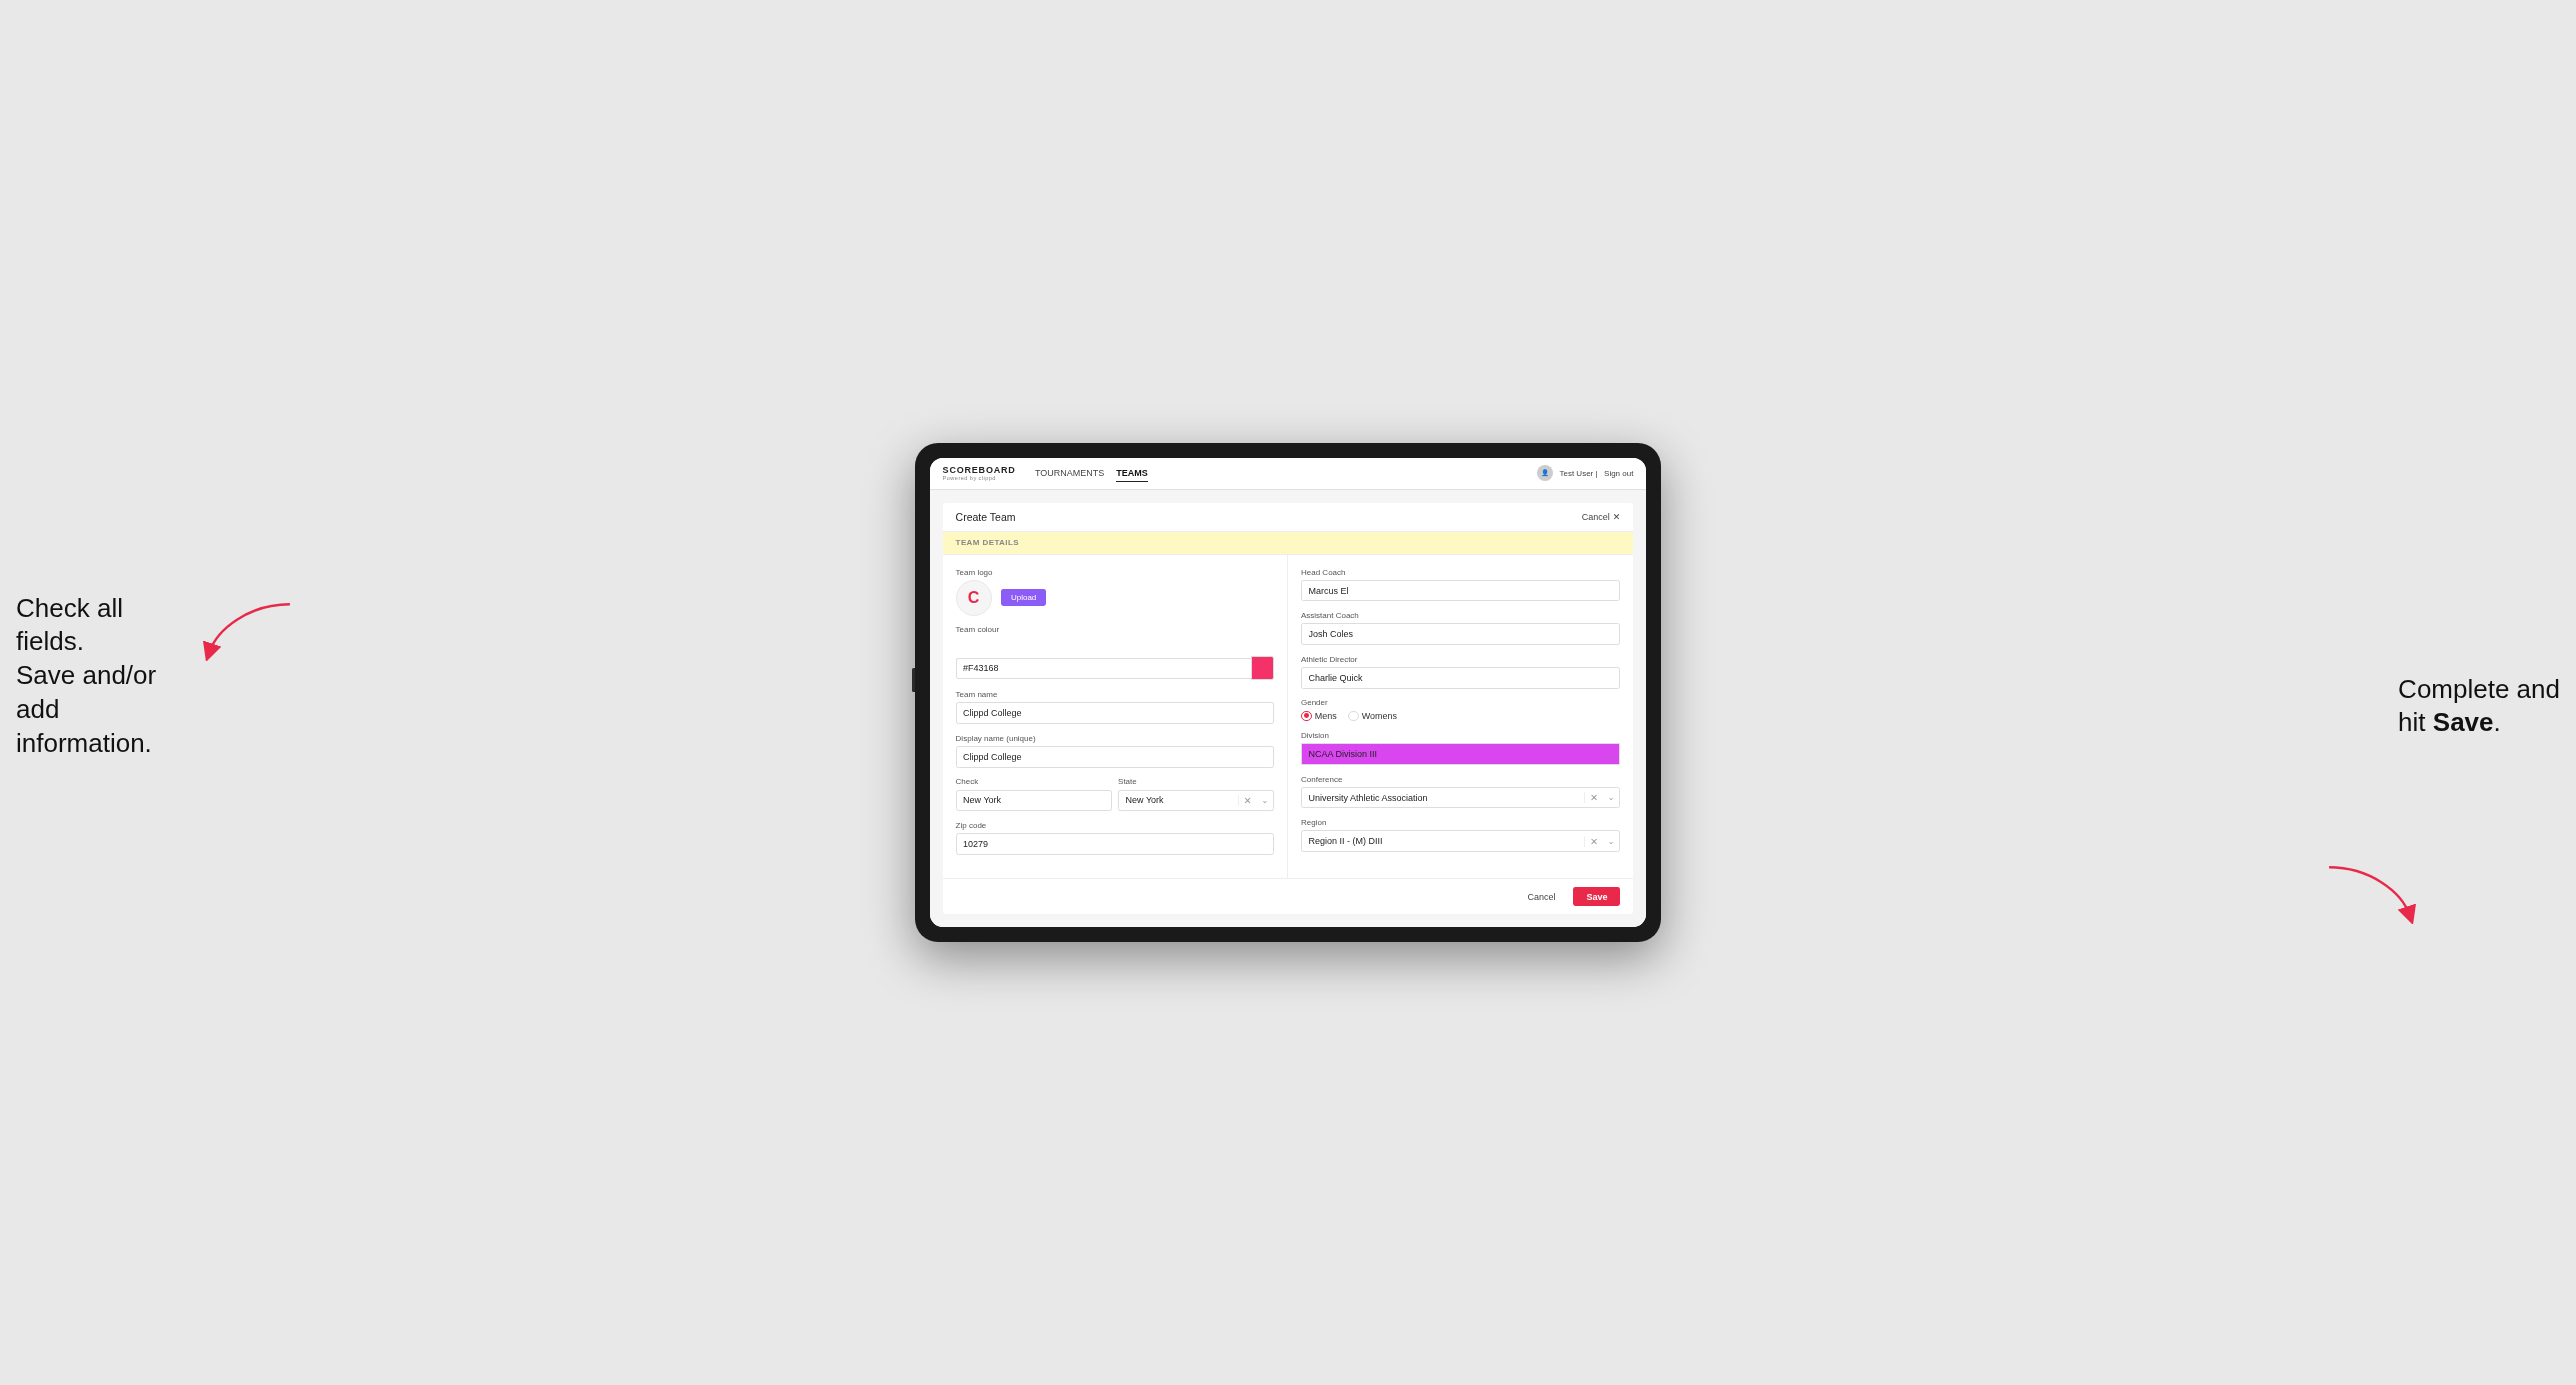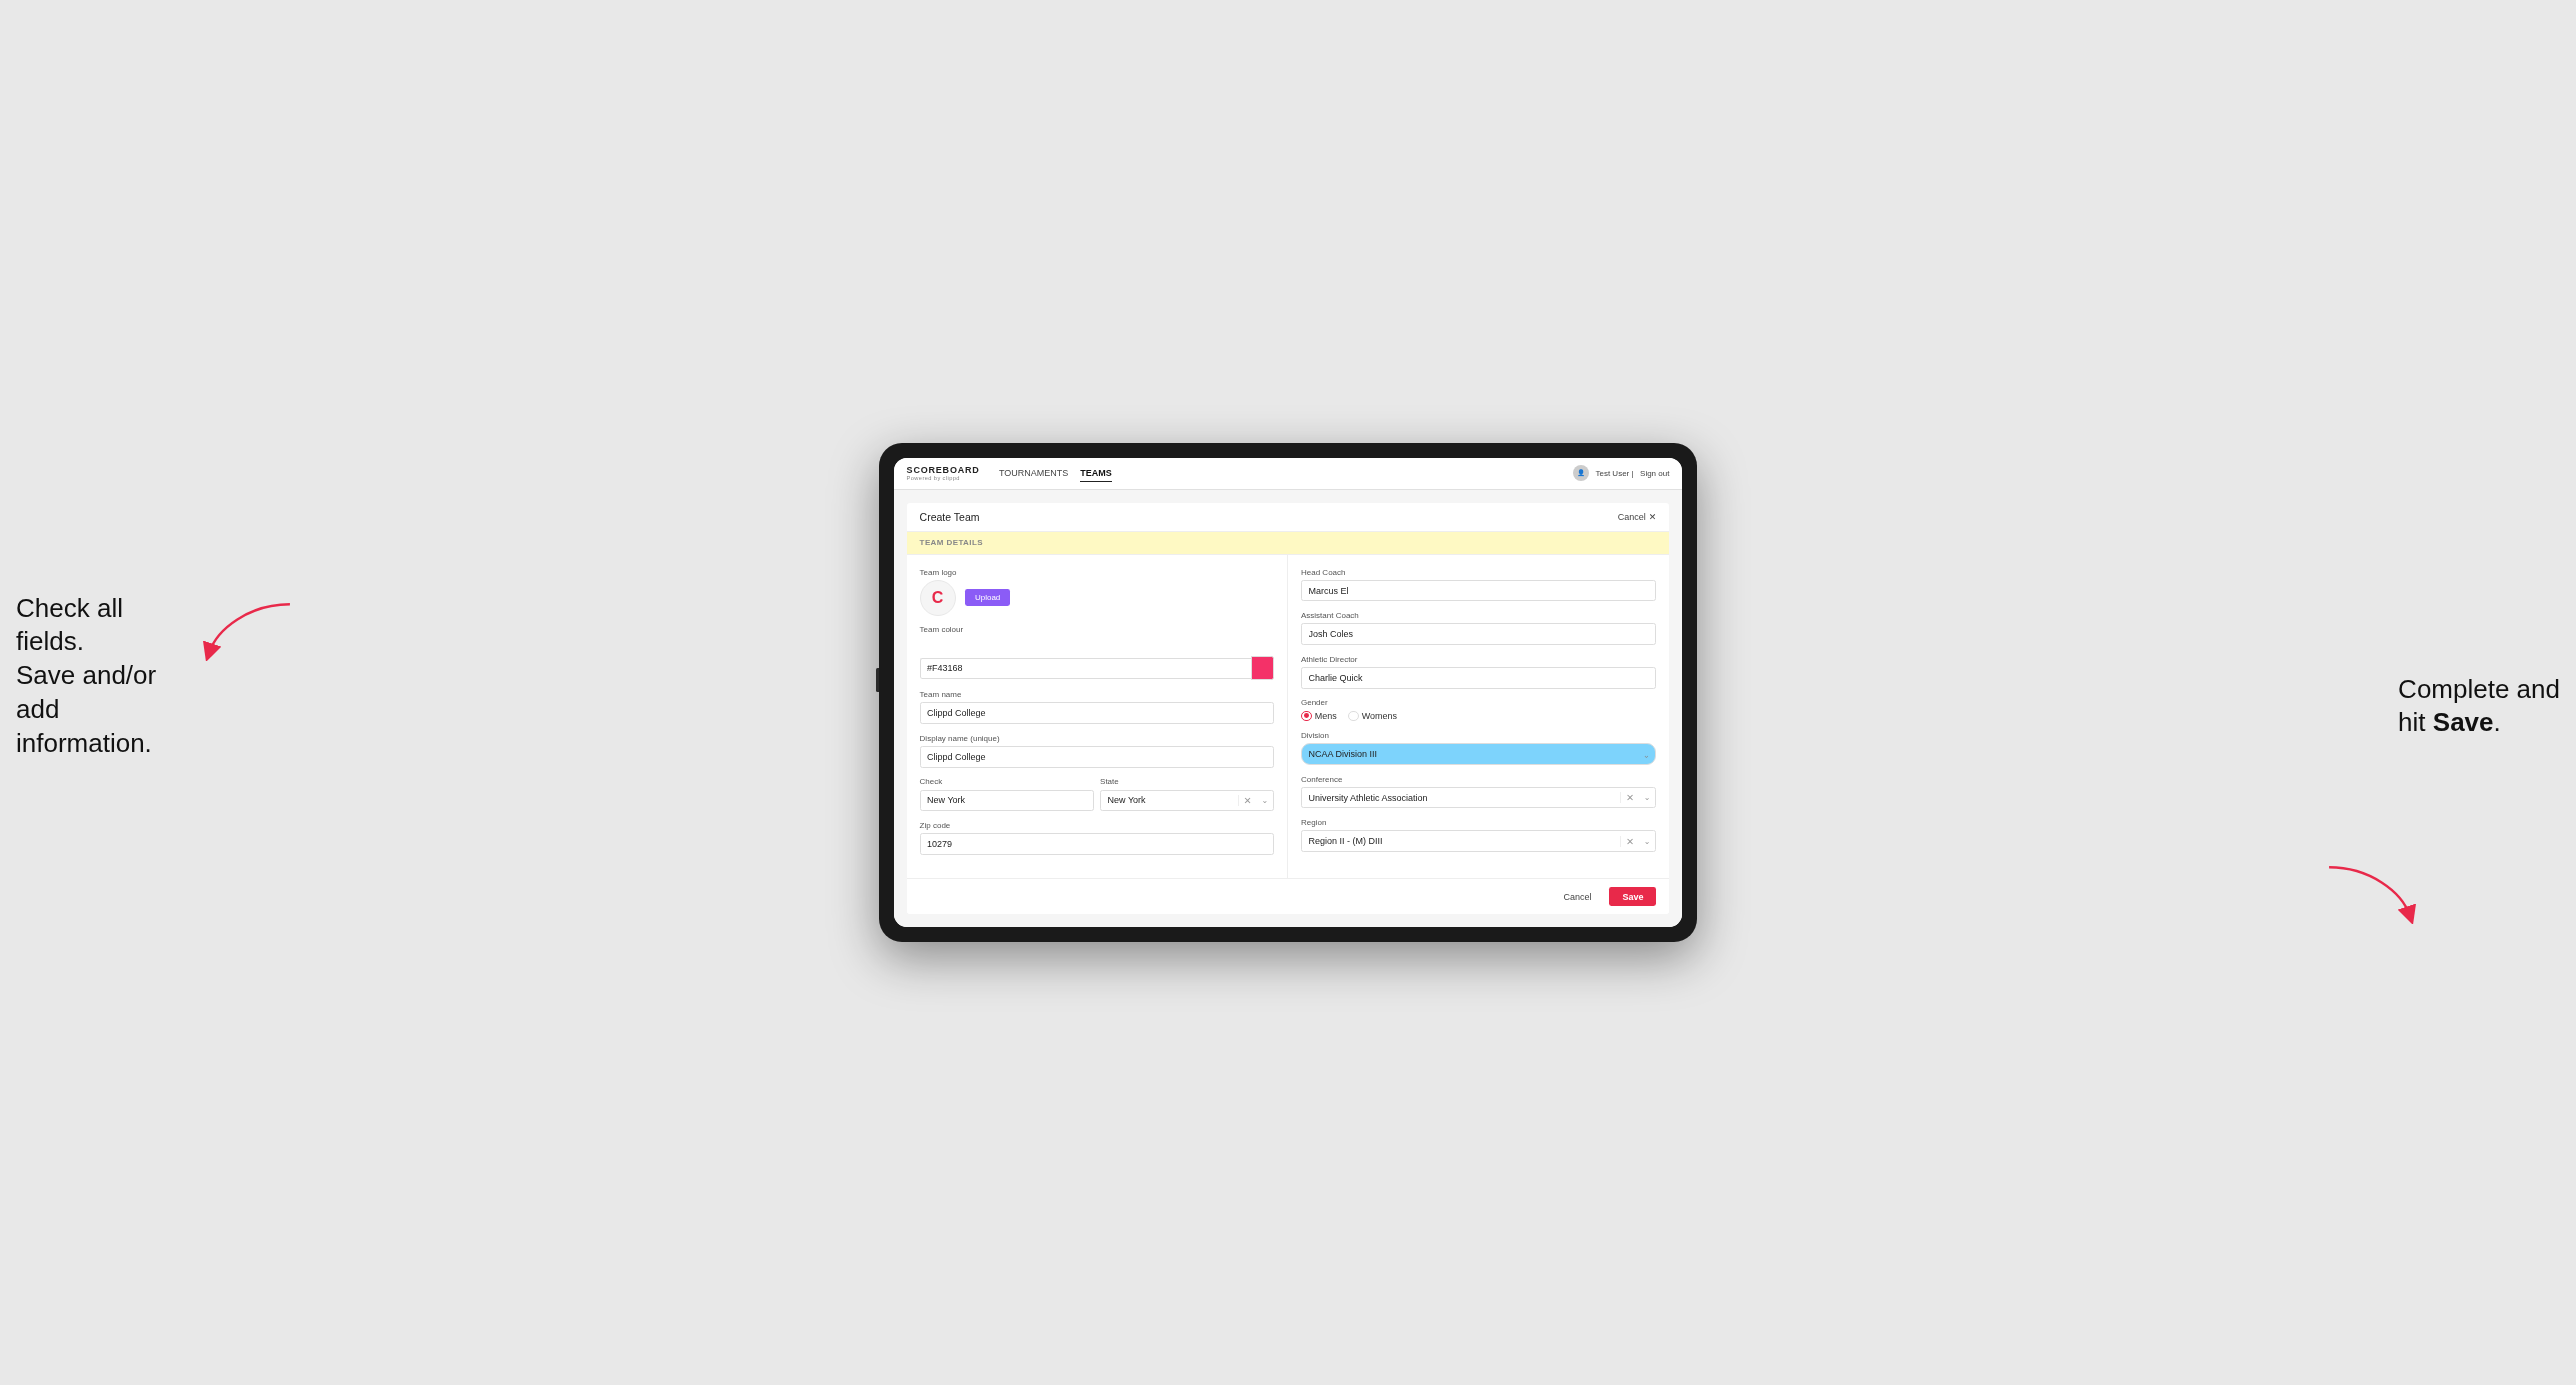--- a/index.html
+++ b/index.html
@@ -57,21 +57,21 @@
     }
 
     .arrow-right {
       position: absolute;
       right: 158px;
       top: 62%;
     }
 
     
     .tablet {
-      width: 818px;
+      width: 746px;
       background: #1a1a1a;
       border-radius: 23px;
       padding: 14.6px;
       box-shadow: 0 16px 49px rgba(0,0,0,0.4);
     }
 
     .tablet-screen {
       background: #fff;
       border-radius: 13px;
       overflow: hidden;
@@ -337,24 +337,24 @@
       height: 4.9px;
       border-radius: 50%;
       background: #e8294a;
     }
 
     
     .field-select {
       width: 100%;
       padding: 4.9px 6.5px;
       border: 0.8px solid #ddd;
-      border-radius: 9px;
+      border-radius: 1px;
       font-size: 9px;
       color: #222;
-      background: #7dd3fc;
+      background: #d946ef;
       outline: none;
       appearance: none;
       cursor: pointer;
     }
 
     .select-wrapper {
       position: relative;
     }
 
     .select-wrapper::after {

